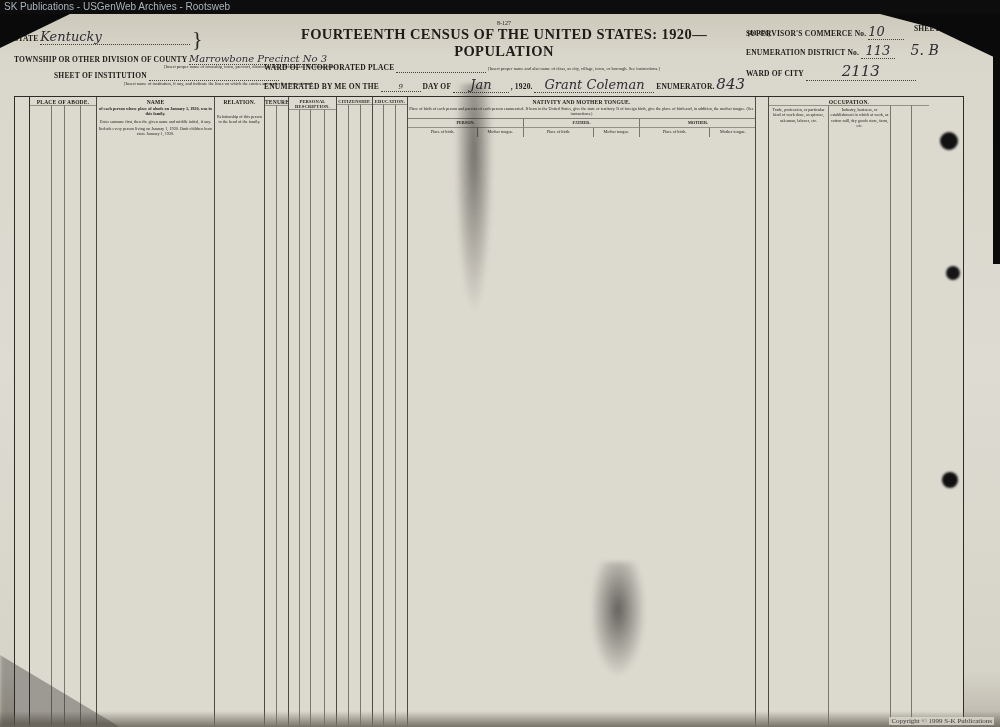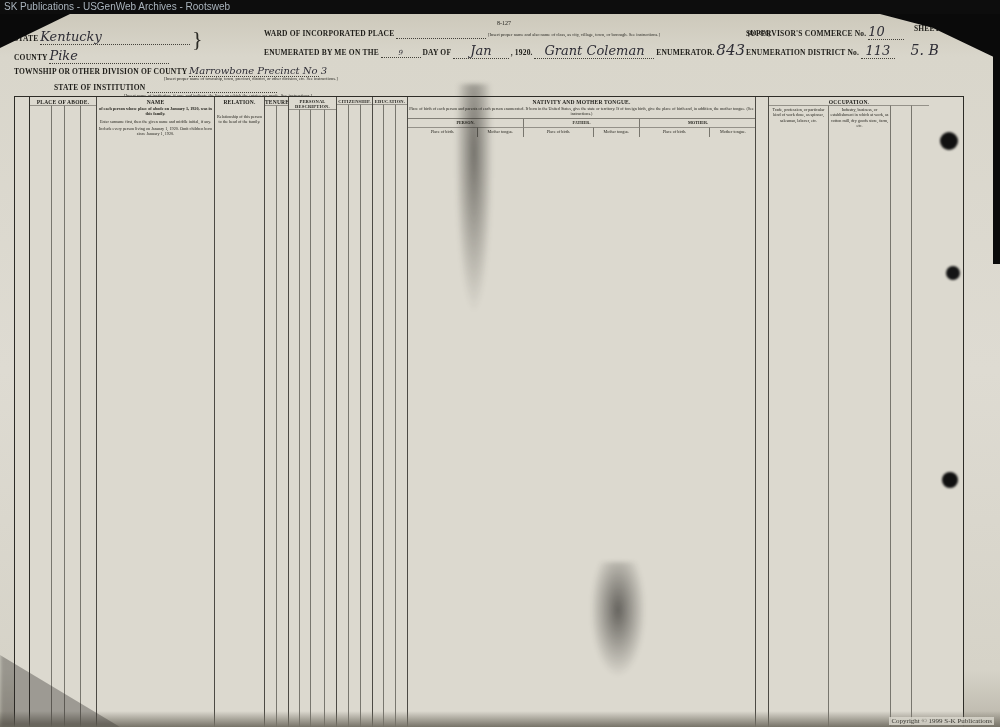--- a/index.html
+++ b/index.html
@@ -51,38 +51,35 @@
 
 <div id="paper">
 
   <div id="hdr">
     <div id="hdr-left">
       <div class="hline">
         <span class="plabel">STATE</span>
         <span class="hw hwbig dots" style="width:150px;">Kentucky</span>
         <span class="brace">}</span>
       </div>
-      <div class="hline" style="margin-top:-4px;">
-        <span class="plabel">COUNTY</span>
-        <span class="hw hwbig dots" style="width:120px;">Pike</span>
-      </div>
       <div class="hline" style="margin-top:1px;">
         <span class="plabel">TOWNSHIP OR OTHER DIVISION OF COUNTY</span>
         <span class="hw dots" style="width:130px;font-size:10px;">Marrowbone Precinct No 3</span>
       </div>
       <div class="tiny" style="margin-left:150px;margin-top:-1px;">[Insert proper name of township, town, precinct, district, or other division, etc.  See instructions.]</div>
       <div class="hline" style="margin-top:2px;margin-left:40px;">
-        <span class="plabel">STATE OF INSTITUTION</span>
+        <span class="plabel">SHEET OF INSTITUTION</span>
         <span class="dots" style="width:130px;">&nbsp;</span>
       </div>
       <div class="tiny" style="margin-left:110px;">[Insert name of institution, if any, and indicate the lines on which the entries are made.  See instructions.]</div>
     </div>
 
     <div id="hdr-center">
       <div style="font-size:6px;">8-127</div>
+      <div class="censustitle">FOURTEENTH CENSUS OF THE UNITED STATES: 1920—POPULATION</div>
       <div style="position:absolute;right:-26px;top:10px;font-size:6px;font-weight:bold;">[D1-070]</div>
       <div class="hline" style="text-align:left;margin-top:3px;">
         <span class="plabel">WARD OF INCORPORATED PLACE</span>
         <span class="dots" style="width:90px;">&nbsp;</span>
         <span class="tiny">[Insert proper name and also name of class, as city, village, town, or borough.  See instructions.]</span>
       </div>
       <div class="hline" style="text-align:left;margin-top:2px;">
         <span class="plabel">ENUMERATED BY ME ON THE</span>
         <span class="hw dots" style="width:40px;text-align:center;">9</span>
         <span class="plabel">DAY OF</span>
@@ -99,20 +96,24 @@
         <span class="plabel">SUPERVISOR'S COMMERCE No.</span>
         <span class="hw hwbig dots" style="width:36px;text-align:left;">10</span>
         <span class="sheetbox">
           <span class="plabel">SHEET NO.</span>
         </span>
       </div>
       <div class="hline" style="margin-top:2px;">
         <span class="plabel">ENUMERATION DISTRICT No.</span>
         <span class="hw hwbig dots" style="width:34px;text-align:center;">113</span>
         <span class="hw" style="font-size:14px;margin-left:14px;">5. B</span>
+      </div>
+      <div class="hline" style="margin-top:3px;">
+        <span class="plabel">WARD OF CITY</span>
+        <span class="hw dots" style="width:110px;font-size:15px;text-align:center;">2113</span>
       </div>
     </div>
   </div>
 
   <div id="table">
     <div id="thead">
       <div class="hgrp" style="width:15px;border-right:1.6px solid rgba(25,24,20,.9);"></div>
       <div class="hgrp" style="width:67px;">
         <div class="gt">PLACE OF ABODE.</div>
         <div class="vrow">

